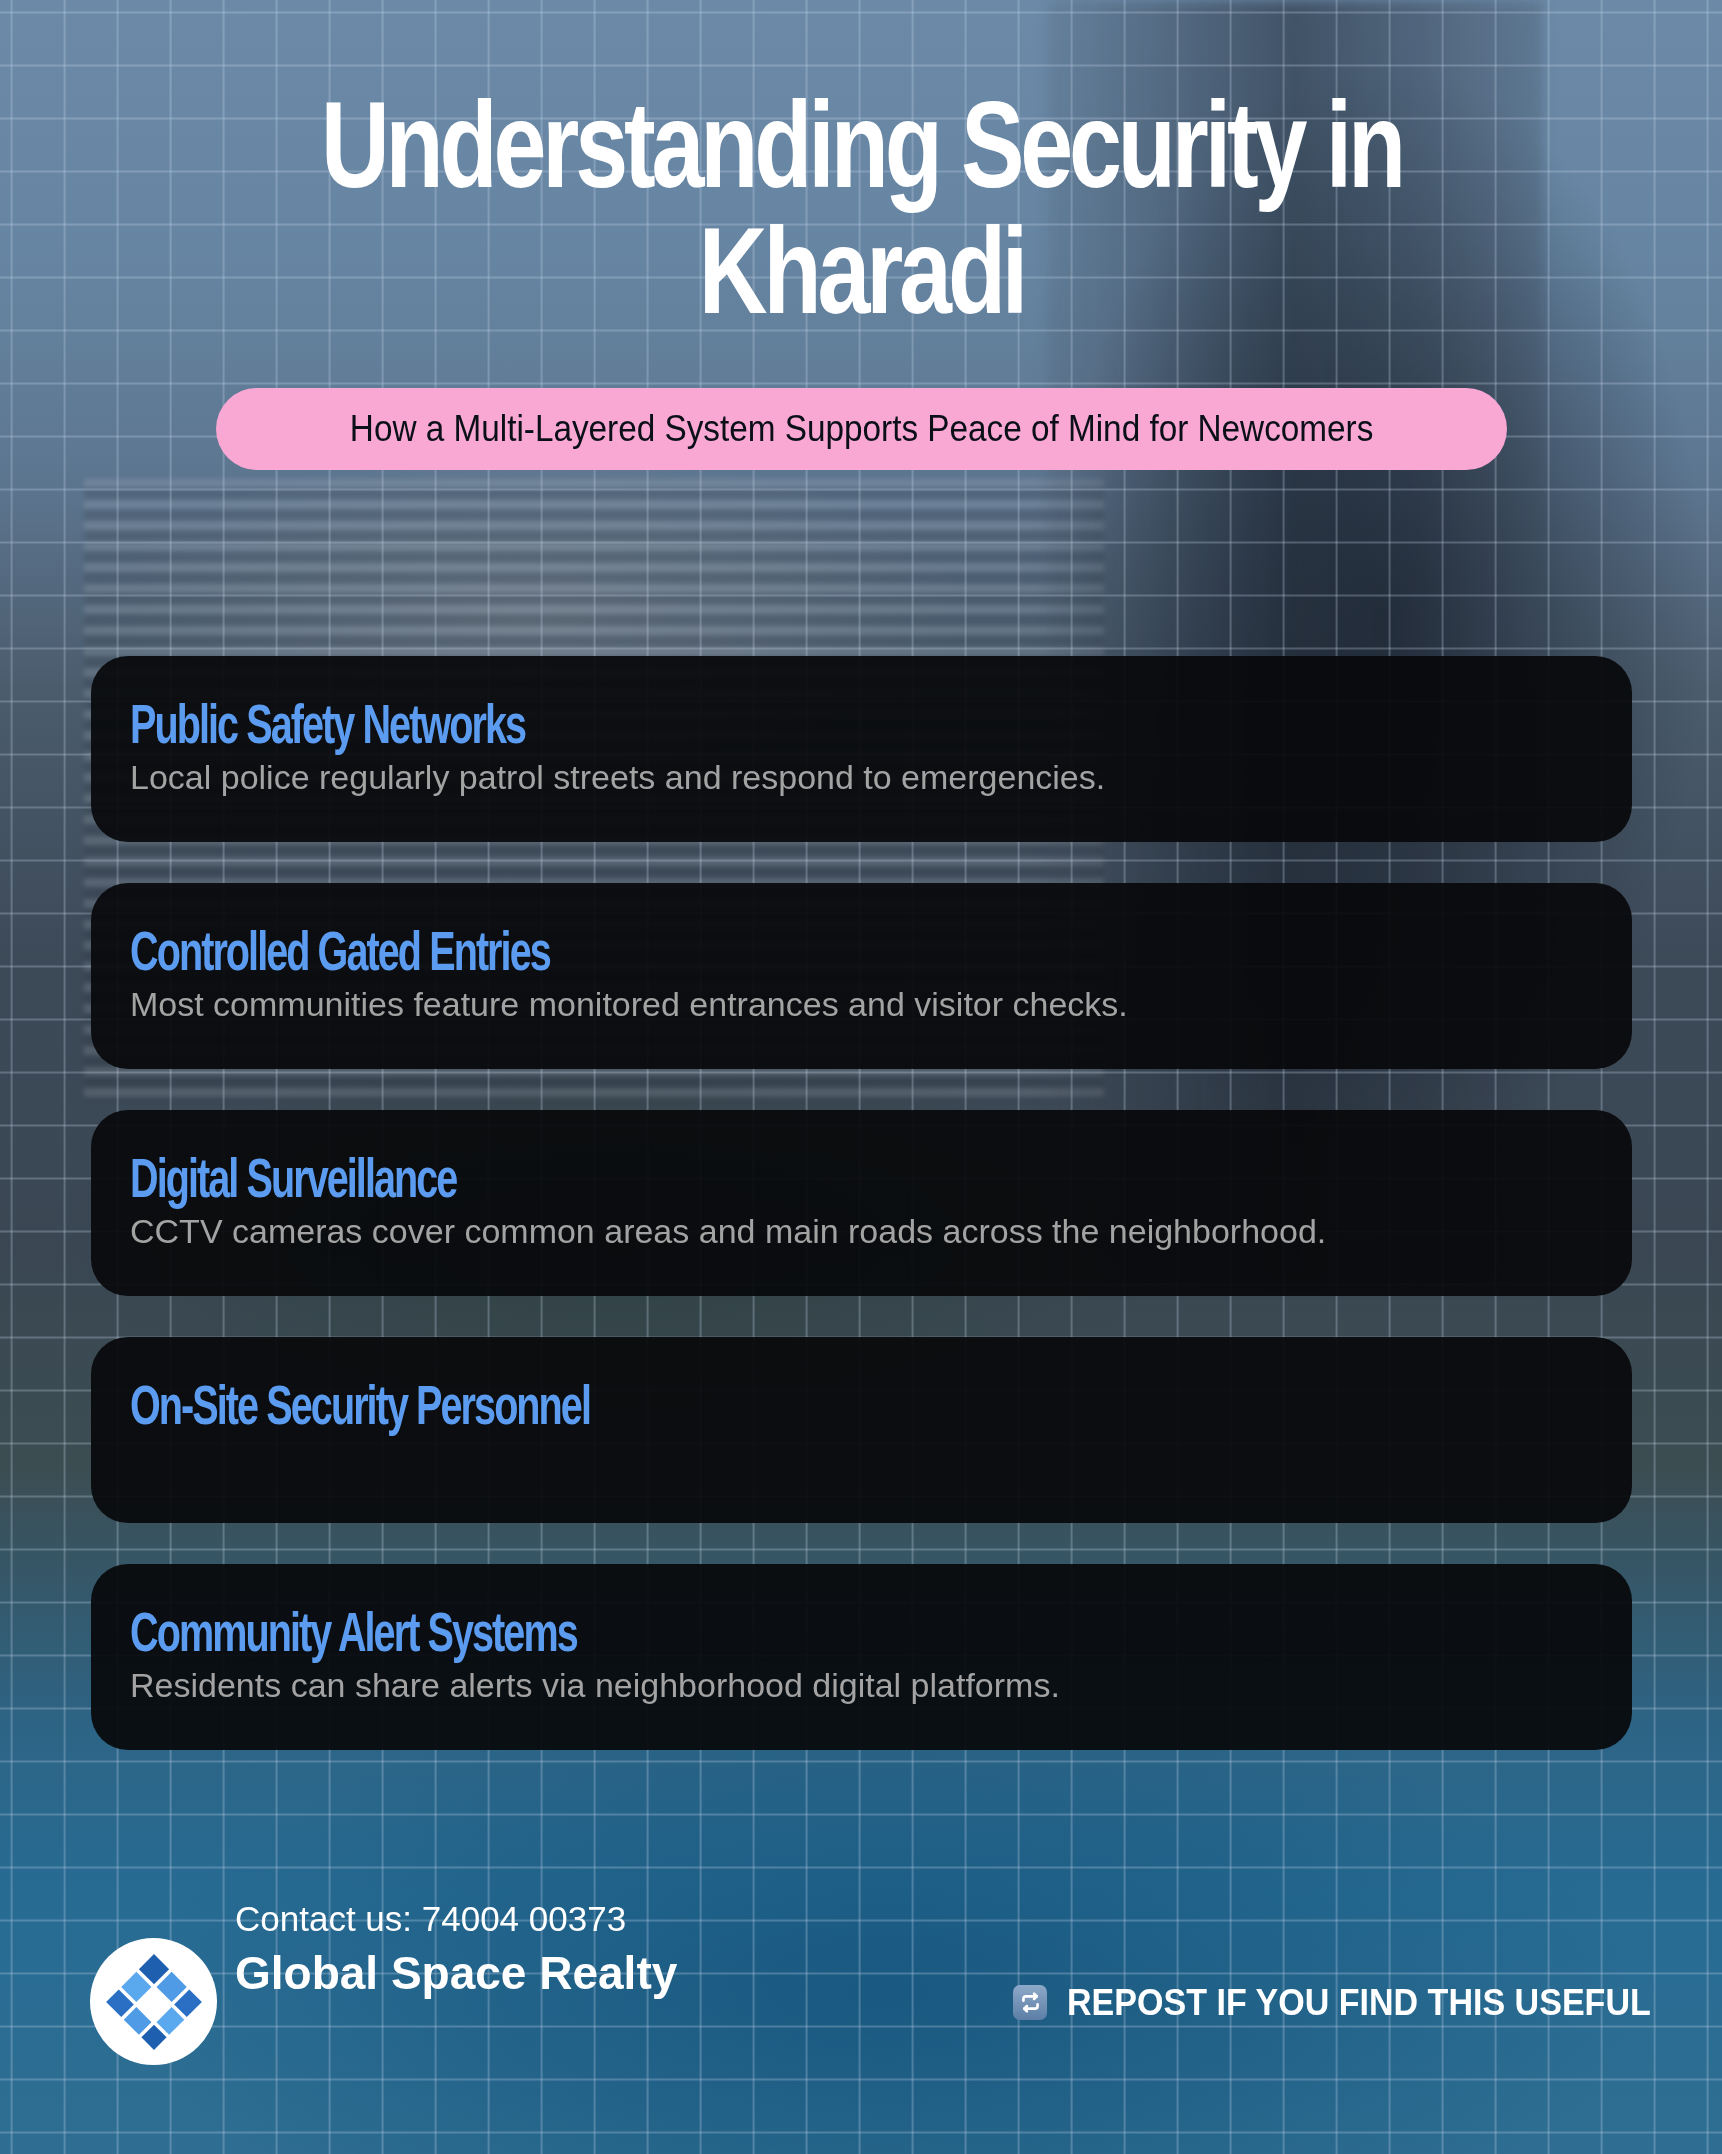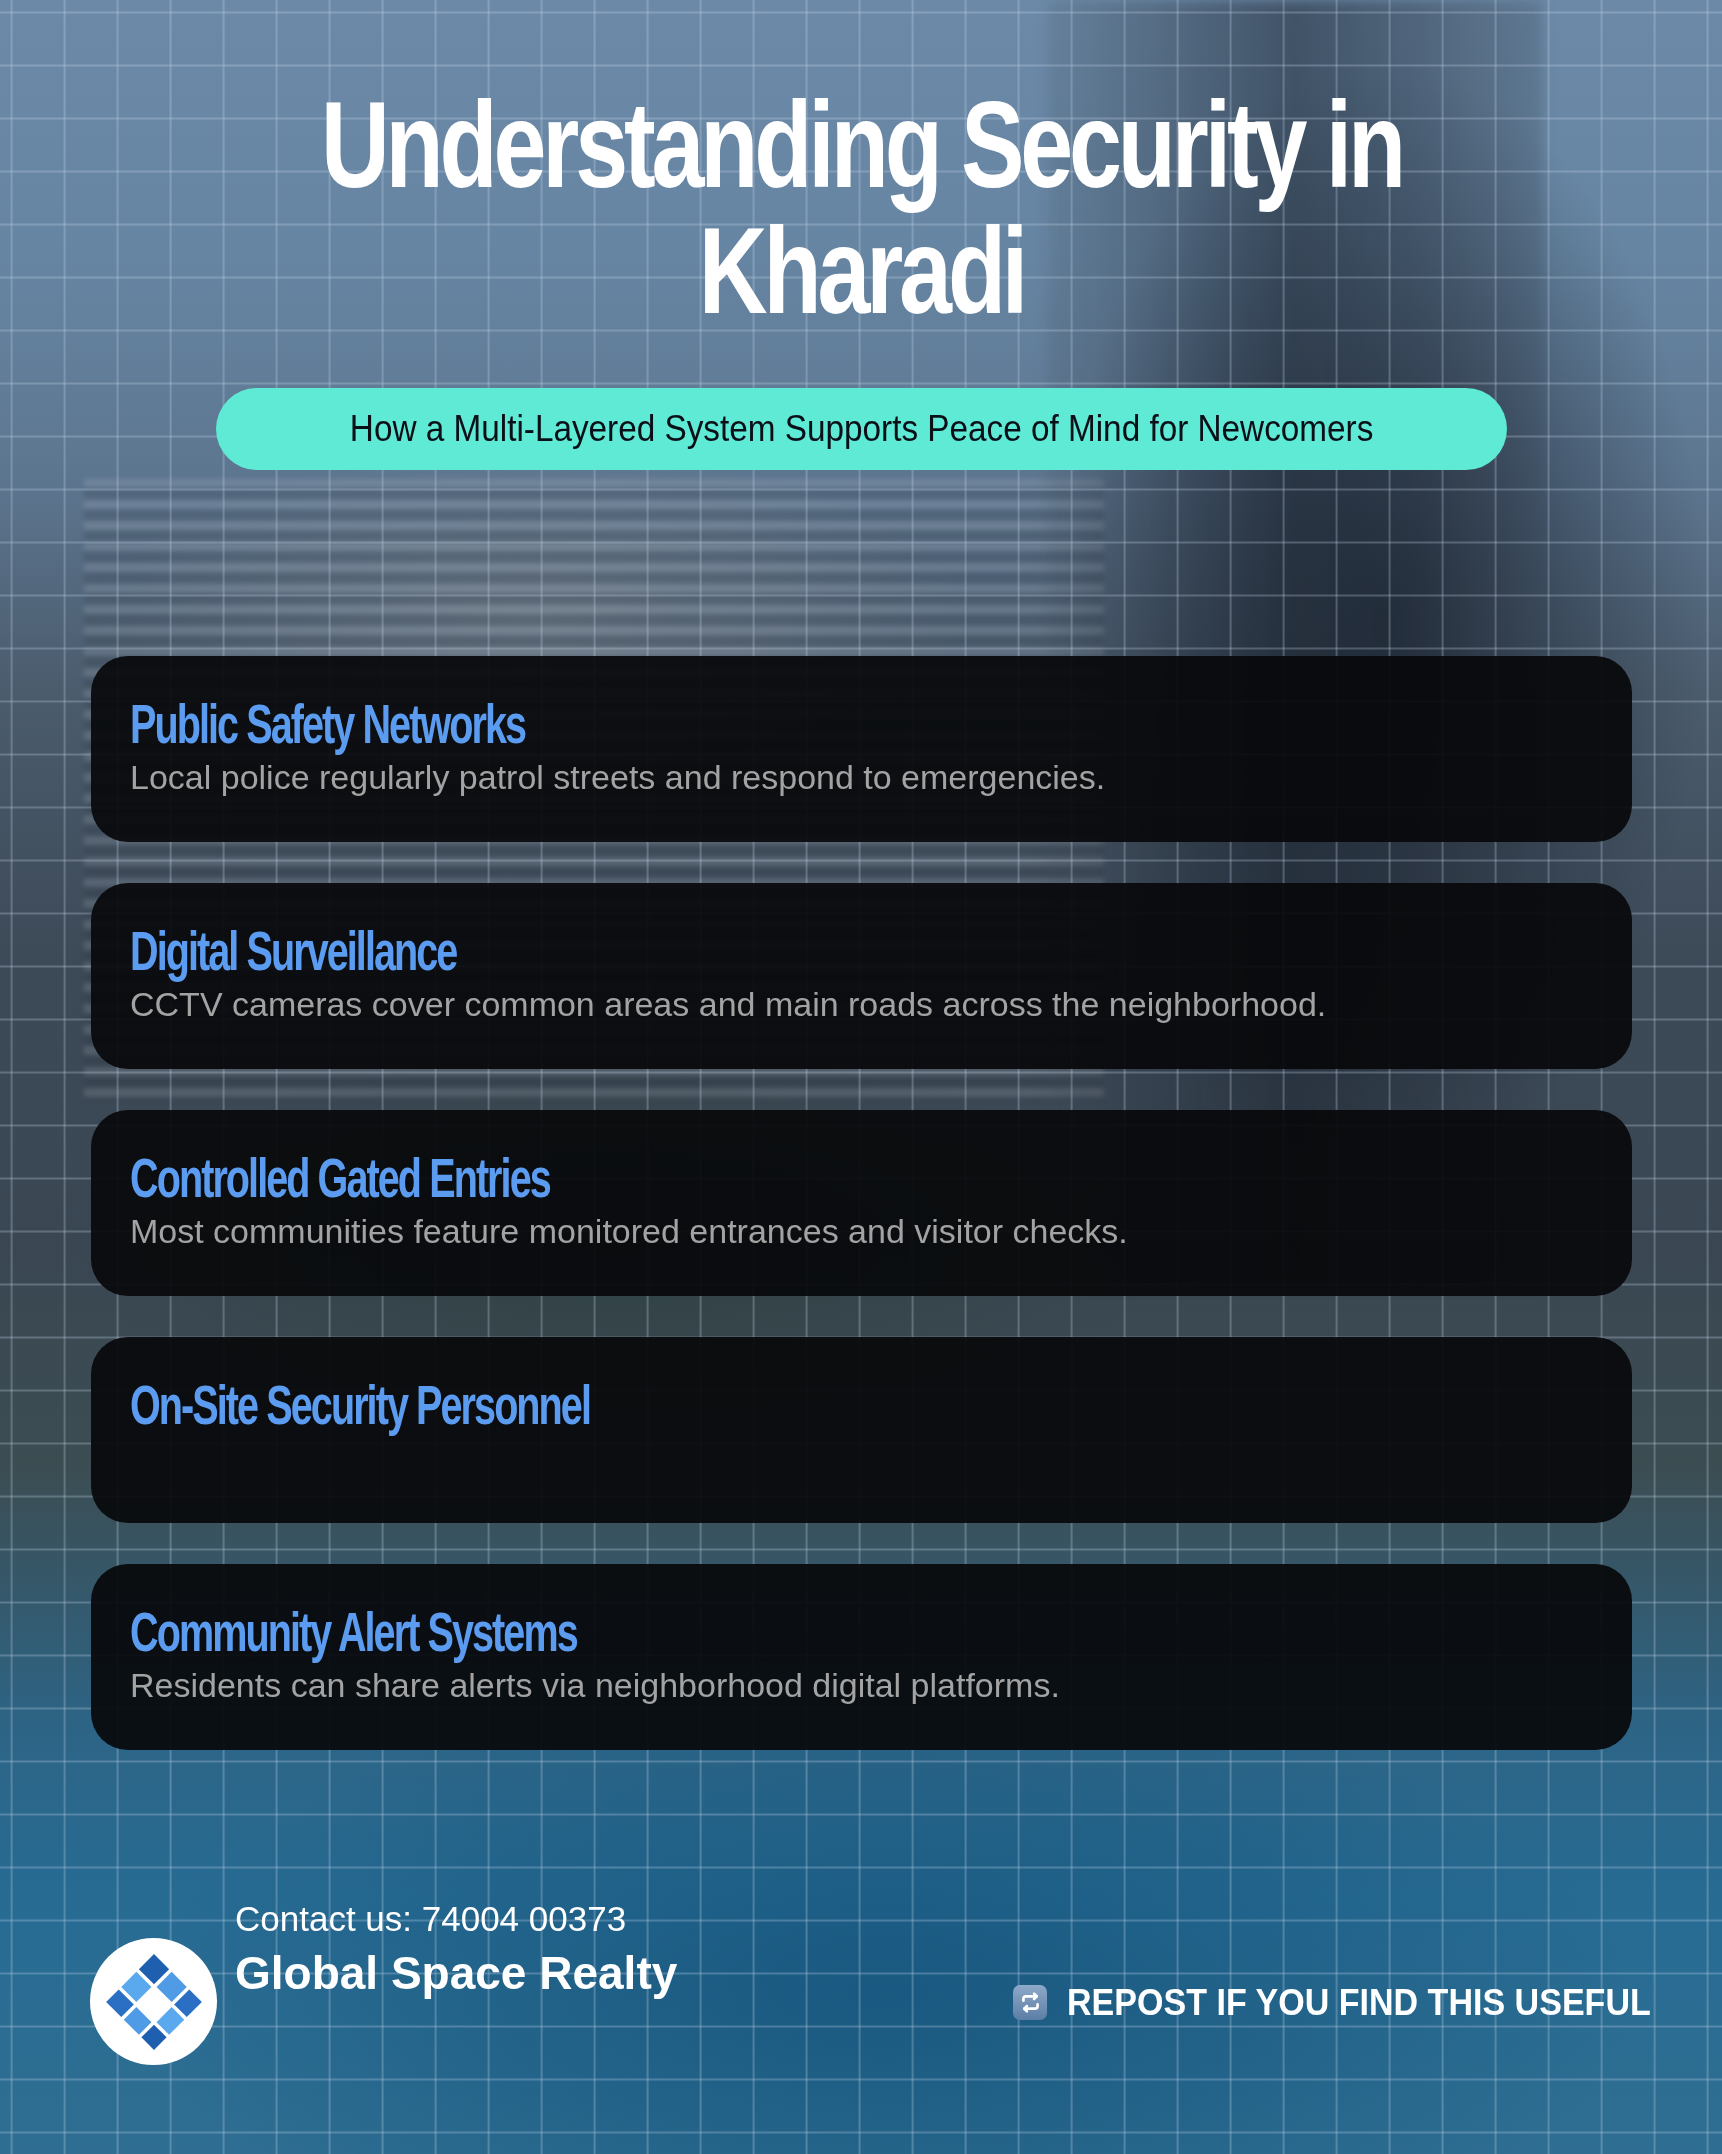--- a/index.html
+++ b/index.html
@@ -53,21 +53,21 @@
     font-size: 122px;
     line-height: 126px;
     letter-spacing: -5.3px;
     transform: scaleX(0.78);
     transform-origin: center top;
   }
   .subtitle-pill {
     position: absolute; left: 216px; top: 388px;
     width: 1291px; height: 82px;
     border-radius: 41px;
-    background: #5eead4;
+    background: #f9a8d4;
     display: flex; align-items: center; justify-content: center;
   }
   .subtitle {
     color: #0b0f18;
     font-size: 37px;
     white-space: nowrap;
     transform: scaleX(0.9);
   }
 
   
@@ -145,26 +145,26 @@
 <div class="subtitle-pill">
   <span class="subtitle">How a Multi-Layered System Supports Peace of Mind for Newcomers</span>
 </div>
 
 <div class="cards">
   <div class="card">
     <div class="card-title">Public Safety Networks</div>
     <div class="card-desc">Local police regularly patrol streets and respond to emergencies.</div>
   </div>
   <div class="card">
+    <div class="card-title">Controlled Gated Entries</div>
+    <div class="card-desc">Most communities feature monitored entrances and visitor checks.</div>
+  </div>
+  <div class="card">
     <div class="card-title">Digital Surveillance</div>
     <div class="card-desc">CCTV cameras cover common areas and main roads across the neighborhood.</div>
-  </div>
-  <div class="card">
-    <div class="card-title">Controlled Gated Entries</div>
-    <div class="card-desc">Most communities feature monitored entrances and visitor checks.</div>
   </div>
   <div class="card">
     <div class="card-title">On-Site Security Personnel</div>
   </div>
   <div class="card">
     <div class="card-title">Community Alert Systems</div>
     <div class="card-desc">Residents can share alerts via neighborhood digital platforms.</div>
   </div>
 </div>
 

